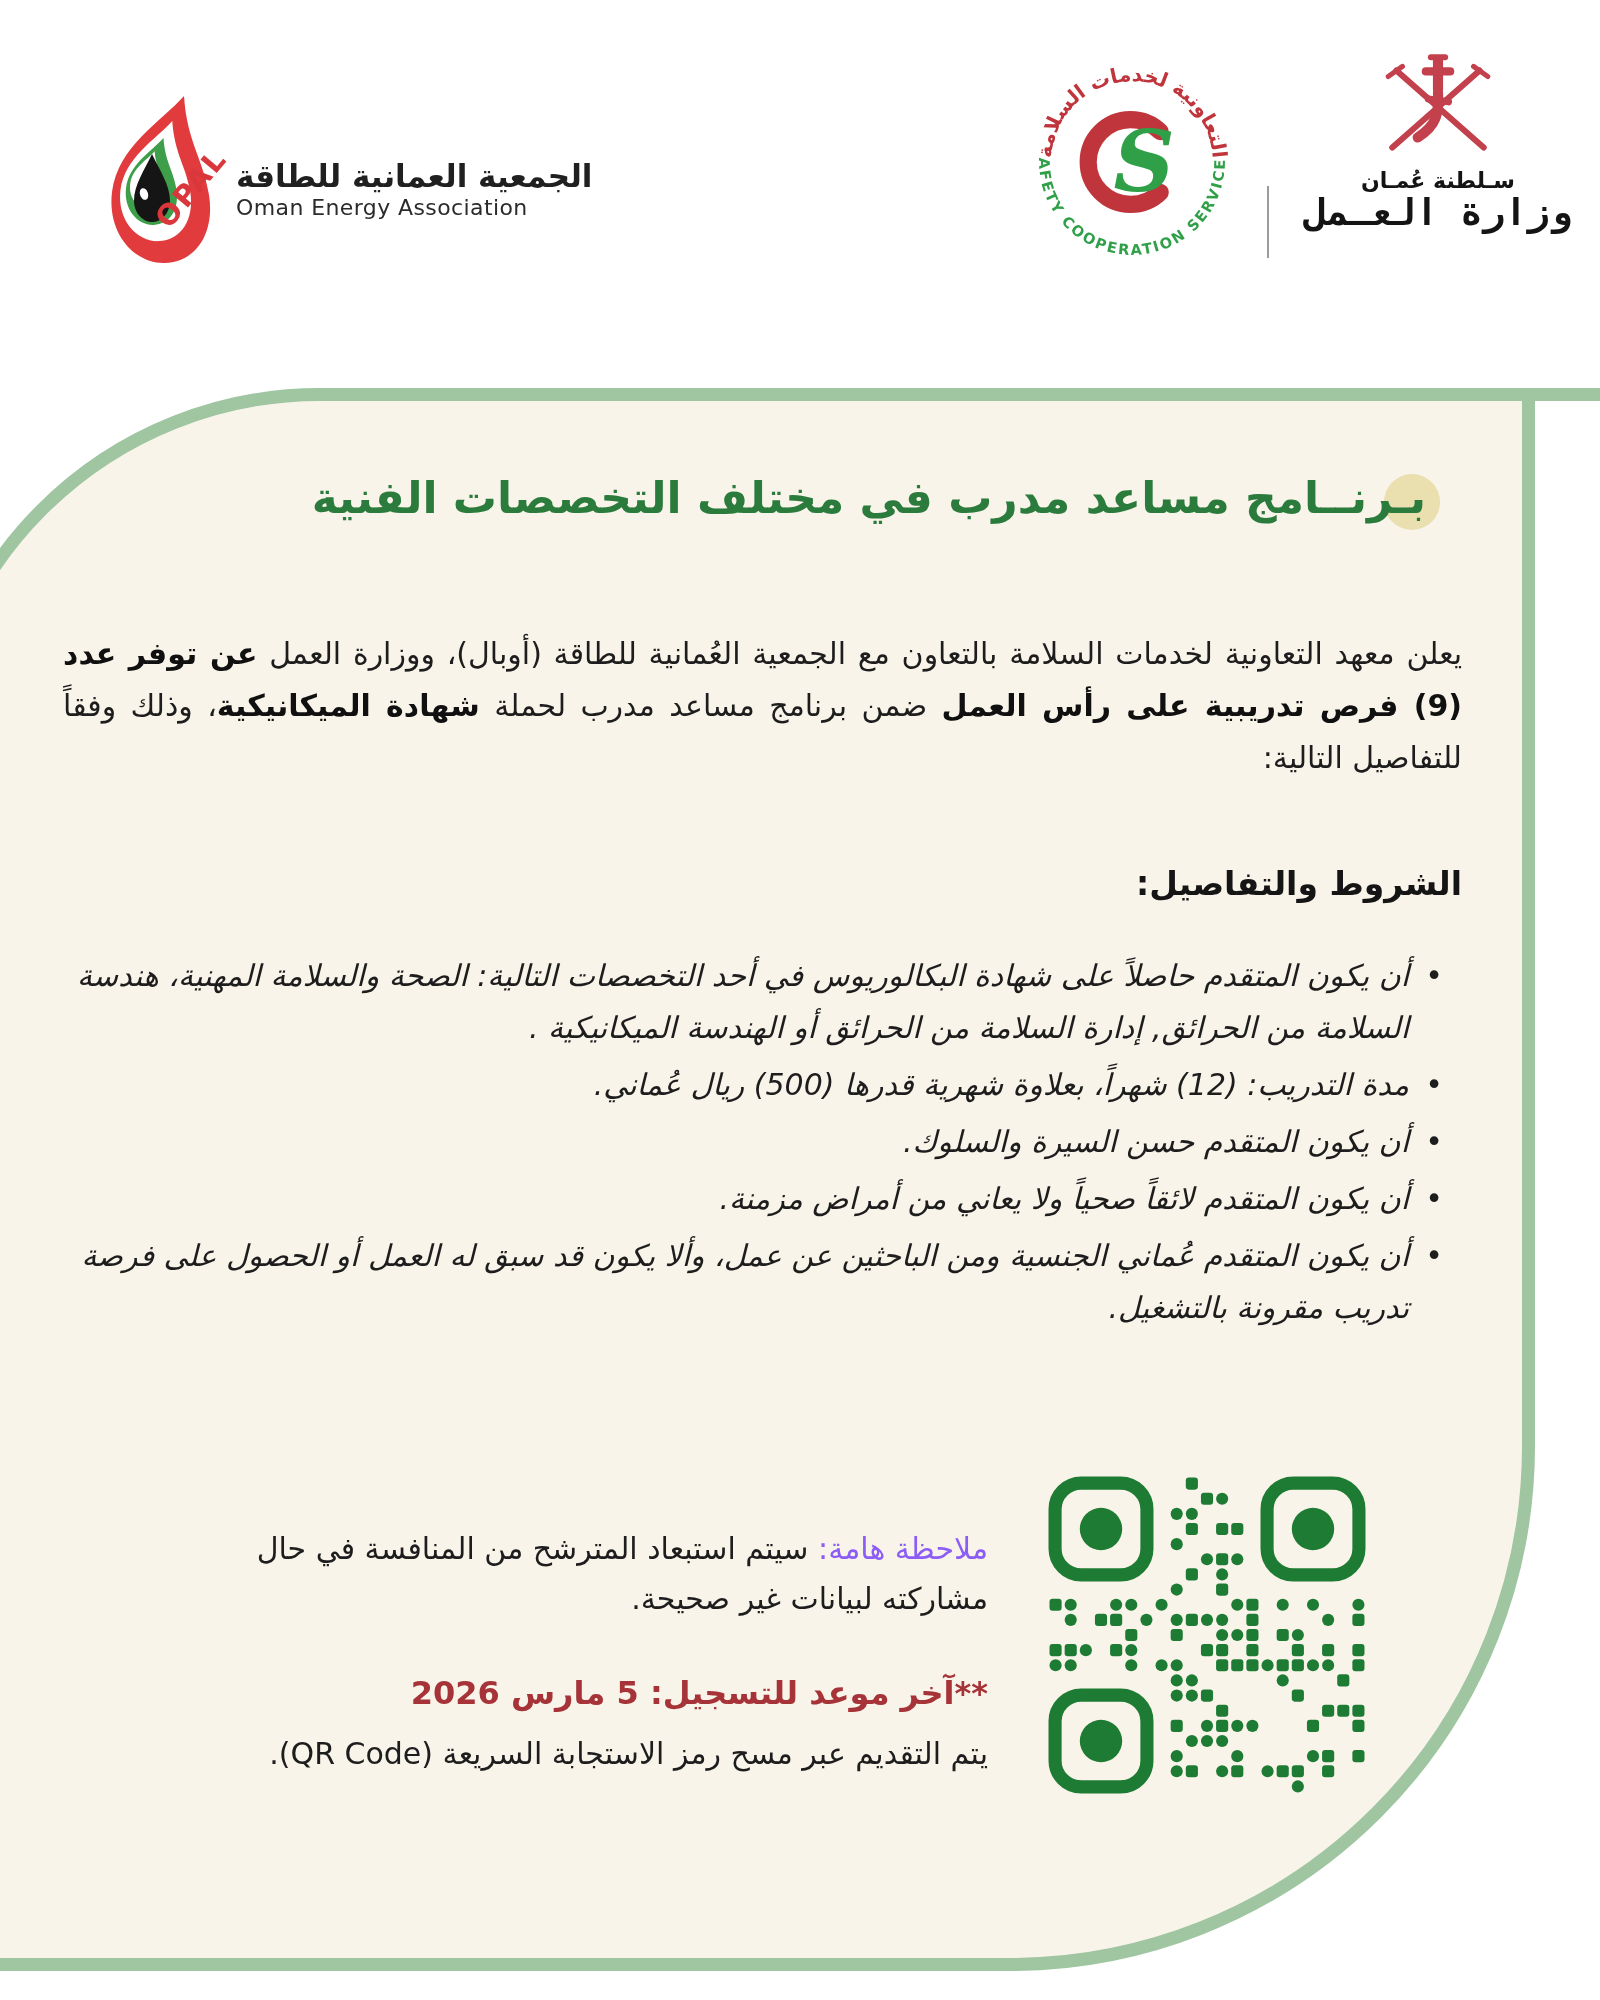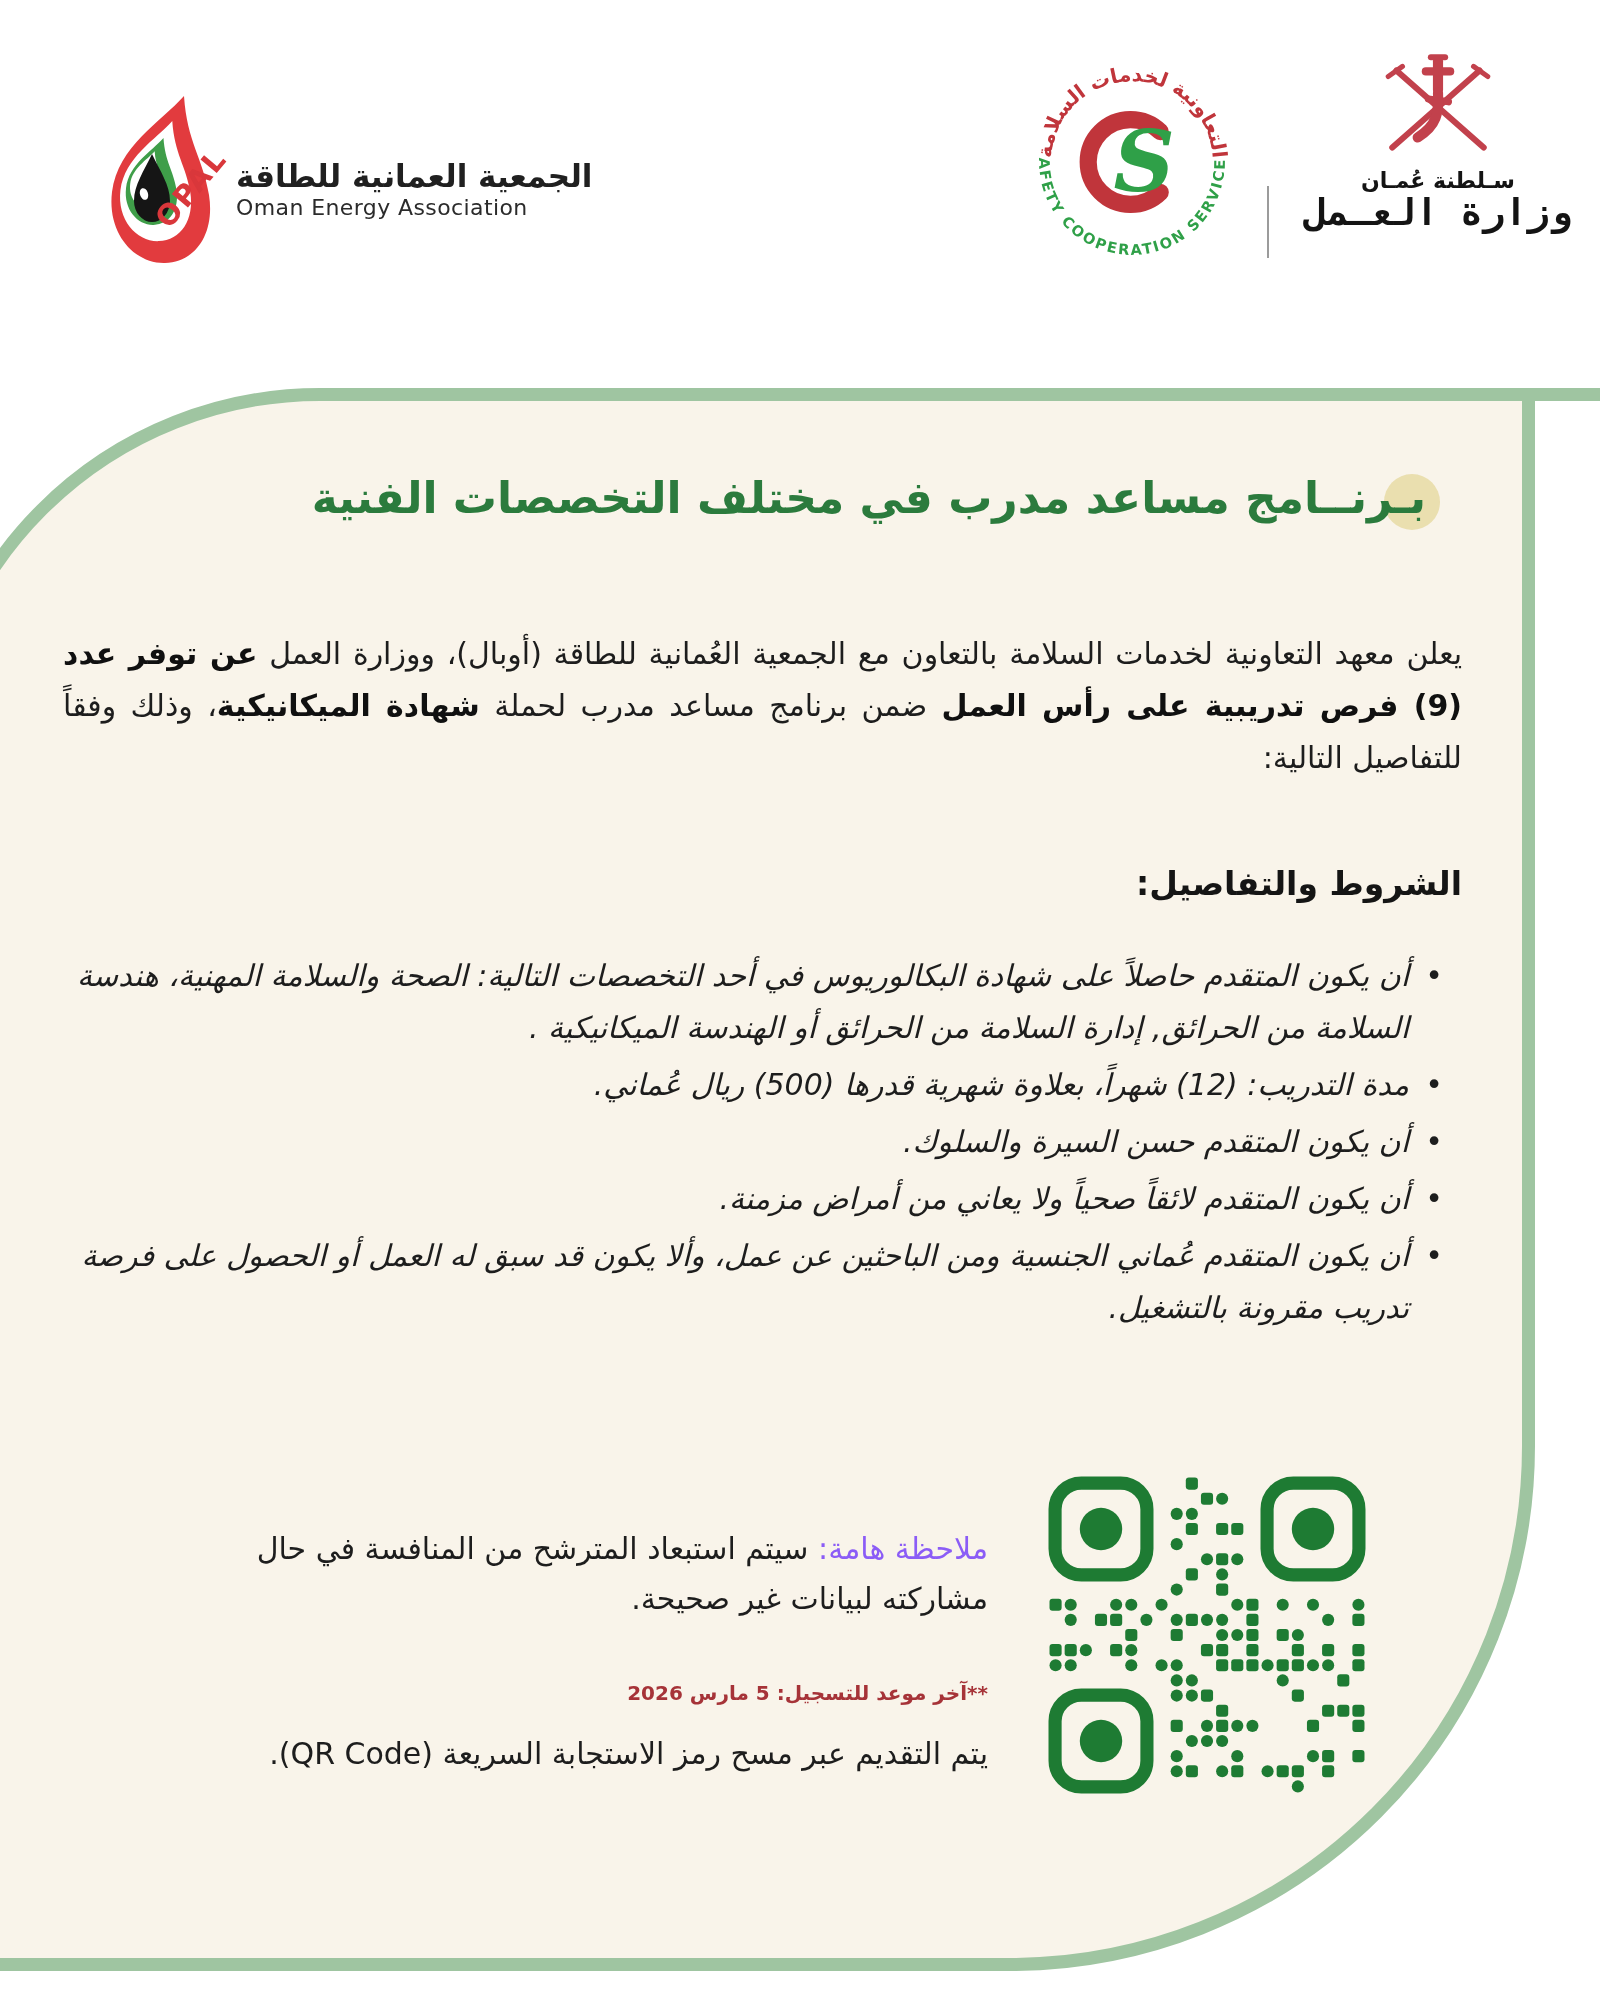--- a/index.html
+++ b/index.html
@@ -39,21 +39,21 @@
   .bullets{position:absolute;left:55px;top:938px;width:1412px;direction:rtl;}
   .bullets ul{list-style:none;margin:12px;padding:0;font-style:italic;}
   .bullets li{position:relative;padding-right:46px;text-align:right;font-size:30px;line-height:52px;
               color:#1D1D1D;margin-bottom:5px;}
   .bullets li::before{content:"•";position:absolute;right:12px;top:0;font-size:30px;color:#1D1D1D;}
 
   .notes{position:absolute;left:108px;top:1524px;width:880px;direction:rtl;text-align:right;
          font-size:30px;color:#1D1D1D;}
   .note-p{margin:0;line-height:50px;}
   .note-label{color:#8b5cf6;font-weight:normal;}
-  .deadline{margin:46px 0 0 0;line-height:46px;font-weight:bold;color:#A63338;font-size:20px;}
+  .deadline{margin:46px 0 0 0;line-height:46px;font-weight:bold;color:#A63338;font-size:32px;}
   .qr-line{margin:14px 0 0 0;line-height:48px;font-size:30px;color:#1D1D1D;}
 
   .qr-wrap{position:absolute;left:1048px;top:1476px;width:318px;height:318px;}
 </style>
 </head>
 <body>
 
 <div class="page">
 
   <div class="opal">

